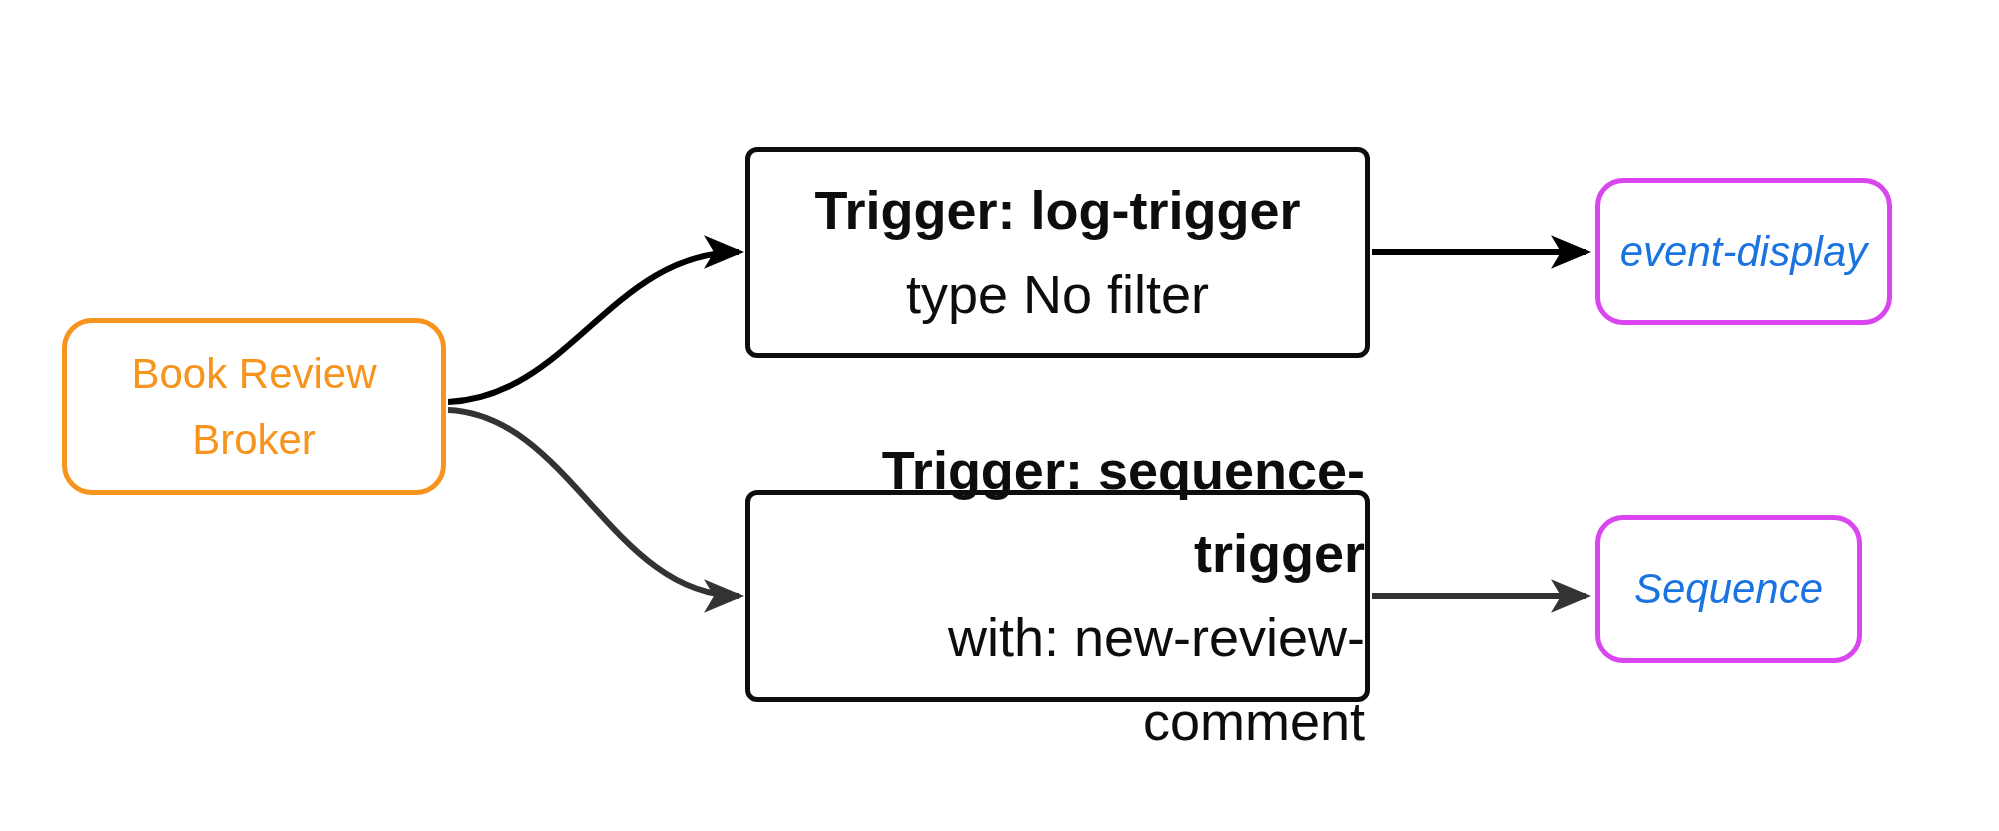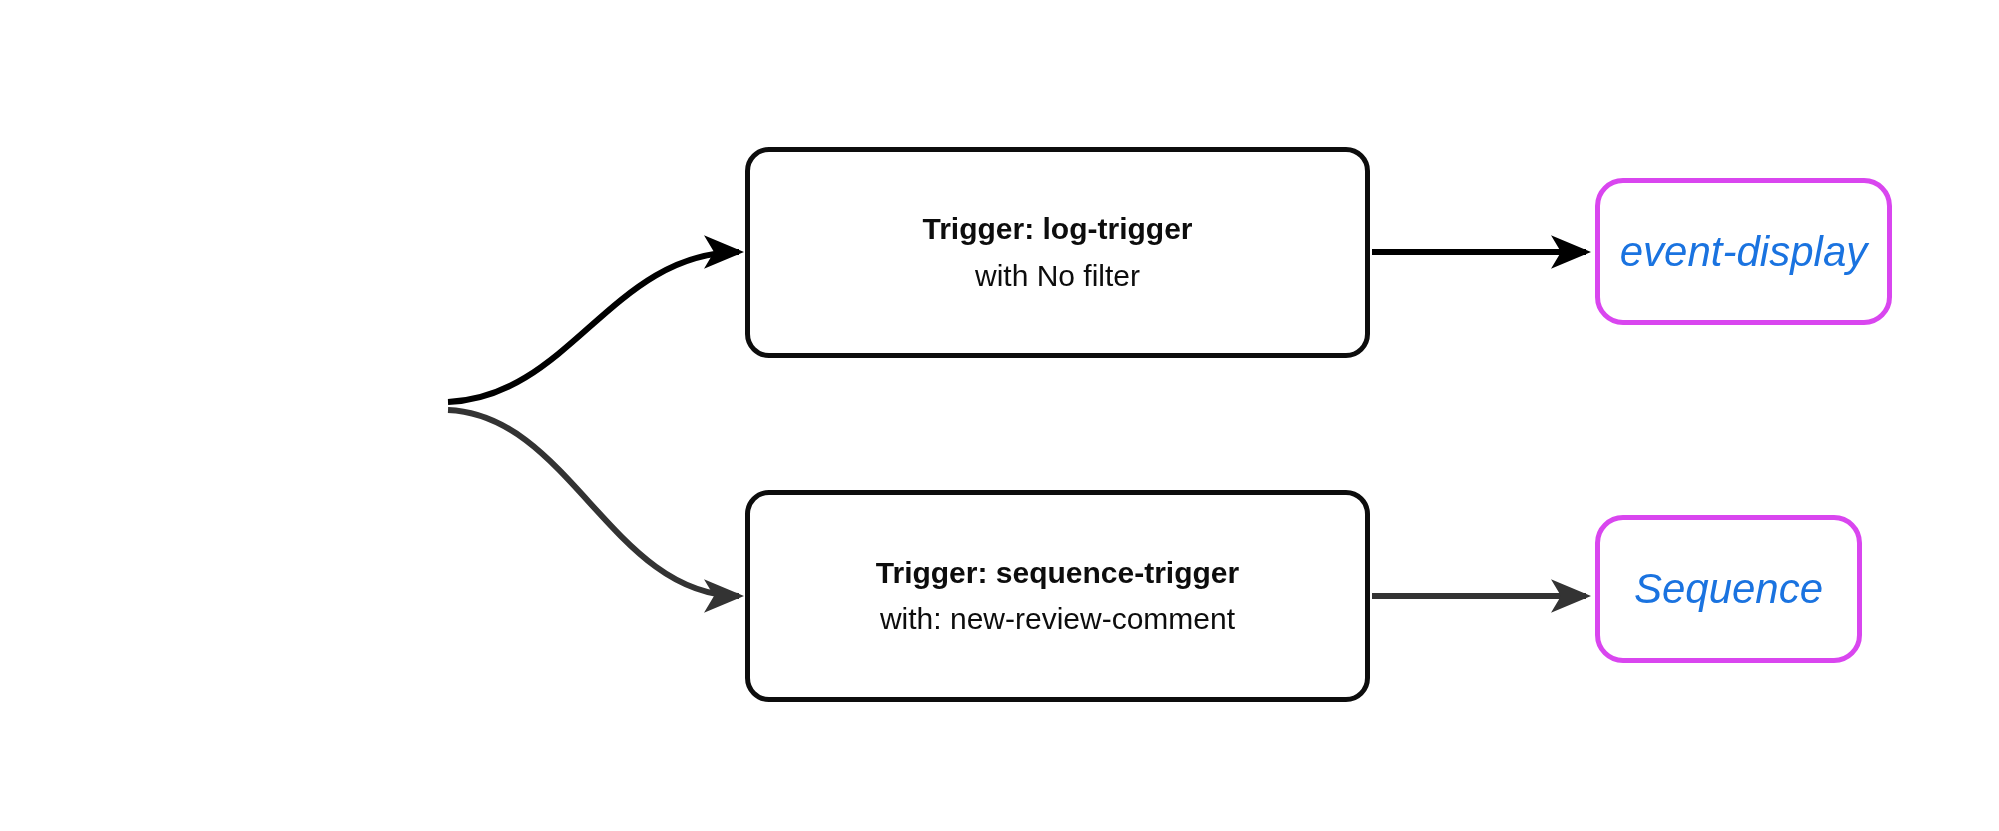--- a/index.html
+++ b/index.html
@@ -31,31 +31,31 @@
   .node-broker {
     left: 62px; top: 318px;
     width: 384px; height: 177px;
     border: 5px solid #F7941E;
     border-radius: 30px;
     color: #F7941E;
     font-size: 42px;
   }
   .node-trigger {
     border: 5px solid #0d0d0d;
-    border-radius: 24px;
+    border-radius: 12px;
     color: #0d0d0d;
-    font-size: 30px;
+    font-size: 54px;
   }
   .node-trigger-log {
     left: 745px; top: 147px;
     width: 625px; height: 211px;
   }
   .node-trigger-seq {
     left: 745px; top: 490px;
-    width: 625px; height: 212px;
+    width: 625px; height: 212px; text-align: right;
   }
   .node-service {
     border: 5px solid #d946ef;
     border-radius: 28px;
     color: #1A73E0;
     font-size: 42px;
     font-style: italic;
   }
   .node-event-display {
     left: 1595px; top: 178px;
@@ -84,24 +84,28 @@
 
     <path d="M 448 402 C 570 397 612 252 739 252" fill="none" stroke="#000000" stroke-width="6" marker-end="url(#arrow-black)"></path>
 
     <path d="M 448 410 C 570 415 612 596 739 596" fill="none" stroke="#333333" stroke-width="6" marker-end="url(#arrow-gray)"></path>
 
     <path d="M 1372 252 L 1586 252" fill="none" stroke="#000000" stroke-width="6" marker-end="url(#arrow-black)"></path>
 
     <path d="M 1372 596 L 1586 596" fill="none" stroke="#333333" stroke-width="6" marker-end="url(#arrow-gray)"></path>
   </svg>
 
+  <div class="node node-broker">
+    <span>Book Review</span>
+    <span>Broker</span>
+  </div>
 
   <div class="node node-trigger node-trigger-log">
     <span class="bold-line">Trigger: log-trigger</span>
-    <span>with No filter</span>
+    <span>type No filter</span>
   </div>
 
   <div class="node node-trigger node-trigger-seq">
     <span class="bold-line">Trigger: sequence-trigger</span>
     <span>with: new-review-comment</span>
   </div>
 
   <div class="node node-service node-event-display">
     <span>event-display</span>
   </div>

